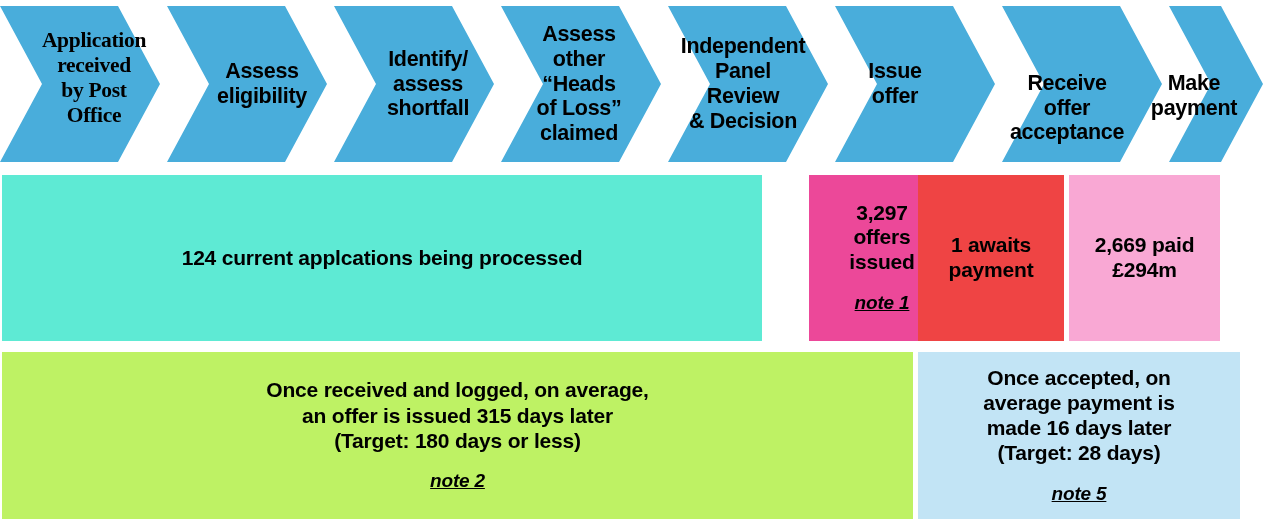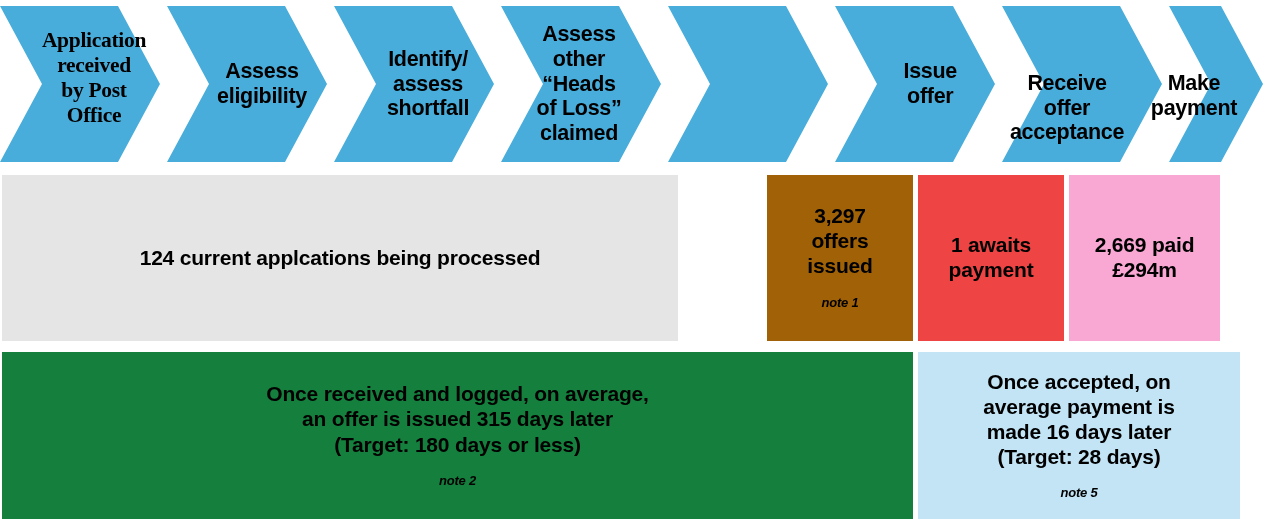--- a/index.html
+++ b/index.html
@@ -71,23 +71,24 @@
     text-align: center;
     font-weight: bold;
     font-size: 21px;
     line-height: 1.18;
     letter-spacing: -0.2px;
   }
   .stat-cell .stat-text { white-space: pre-line; }
   .note {
     font-style: italic;
     font-weight: bold;
-    font-size: 13px;
+    font-size: 19px;
     line-height: 1.3;
     margin-top: 16px;
+    text-decoration: underline;
   }
 
   
   .time-row {
     position: absolute;
     left: 0;
     top: 352px;
     height: 167px;
     width: 1271px;
   }
@@ -148,62 +149,68 @@
 assess
 shortfall</span>
     </div>
     <div class="chev-label" style="left:500px; top:6px; width:158px; height:156px;">
       <span style="white-space:pre-line">Assess
 other
 “Heads
 of Loss”
 claimed</span>
     </div>
-    <div class="chev-label" style="left:833px; top:6px; width:124px; height:156px;justify-content:flex-end;">
+    <div class="chev-label" style="left:660px; top:6px; width:166px; height:156px;">
+      <span style="white-space:pre-line">Independent
+Panel
+Review
+&amp; Decision</span>
+    </div>
+    <div class="chev-label" style="left:833px; top:6px; width:124px; height:156px;">
       <span style="white-space:pre-line">Issue
 offer</span>
     </div>
     <div class="chev-label" style="left:988px; top:6px; width:158px; height:204px;">
       <span style="white-space:pre-line">Receive
 offer
 acceptance</span>
     </div>
     <div class="chev-label" style="left:1132px; top:6px; width:124px; height:180px;">
       <span style="white-space:pre-line">Make
 payment</span>
     </div>
   </div>
 
   <div class="stat-row">
 
-    <div class="stat-cell" style="left: 2px; width: 676px; background: #e5e5e5;">
+    <div class="stat-cell" style="left: 2px; width: 760px; background: #5eead4;">
       <span class="stat-text">124 current applcations being processed</span>
     </div>
 
-    <div class="stat-cell" style="left: 767px; width: 146px; background: #a16207;">
+    <div class="stat-cell" style="left: 809px; width: 146px; background: #ec4899;">
       <span class="stat-text">3,297
 offers
 issued</span>
       <span class="note">note 1</span>
     </div>
 
     <div class="stat-cell" style="left: 918px; width: 146px; background: #ef4444;">
       <span class="stat-text">1 awaits
 payment</span>
     </div>
 
     <div class="stat-cell" style="left: 1069px; width: 151px; background: #f9a8d4;">
       <span class="stat-text">2,669 paid
 £294m</span>
     </div>
   </div>
 
   <div class="time-row">
 
-    <div class="time-cell" style="left: 2px; width: 911px; background: #15803d;">
+    <div class="time-cell" style="left: 2px; width: 911px; background: #bef264;">
       <span class="time-text">Once received and logged, on average,
 an offer is issued 315 days later
 (Target: 180 days or less)</span>
       <span class="note">note 2</span>
     </div>
 
     <div class="time-cell" style="left: 918px; width: 322px; background: rgb(194, 228, 245);">
       <span class="time-text">Once accepted, on
 average payment is
 made 16 days later

